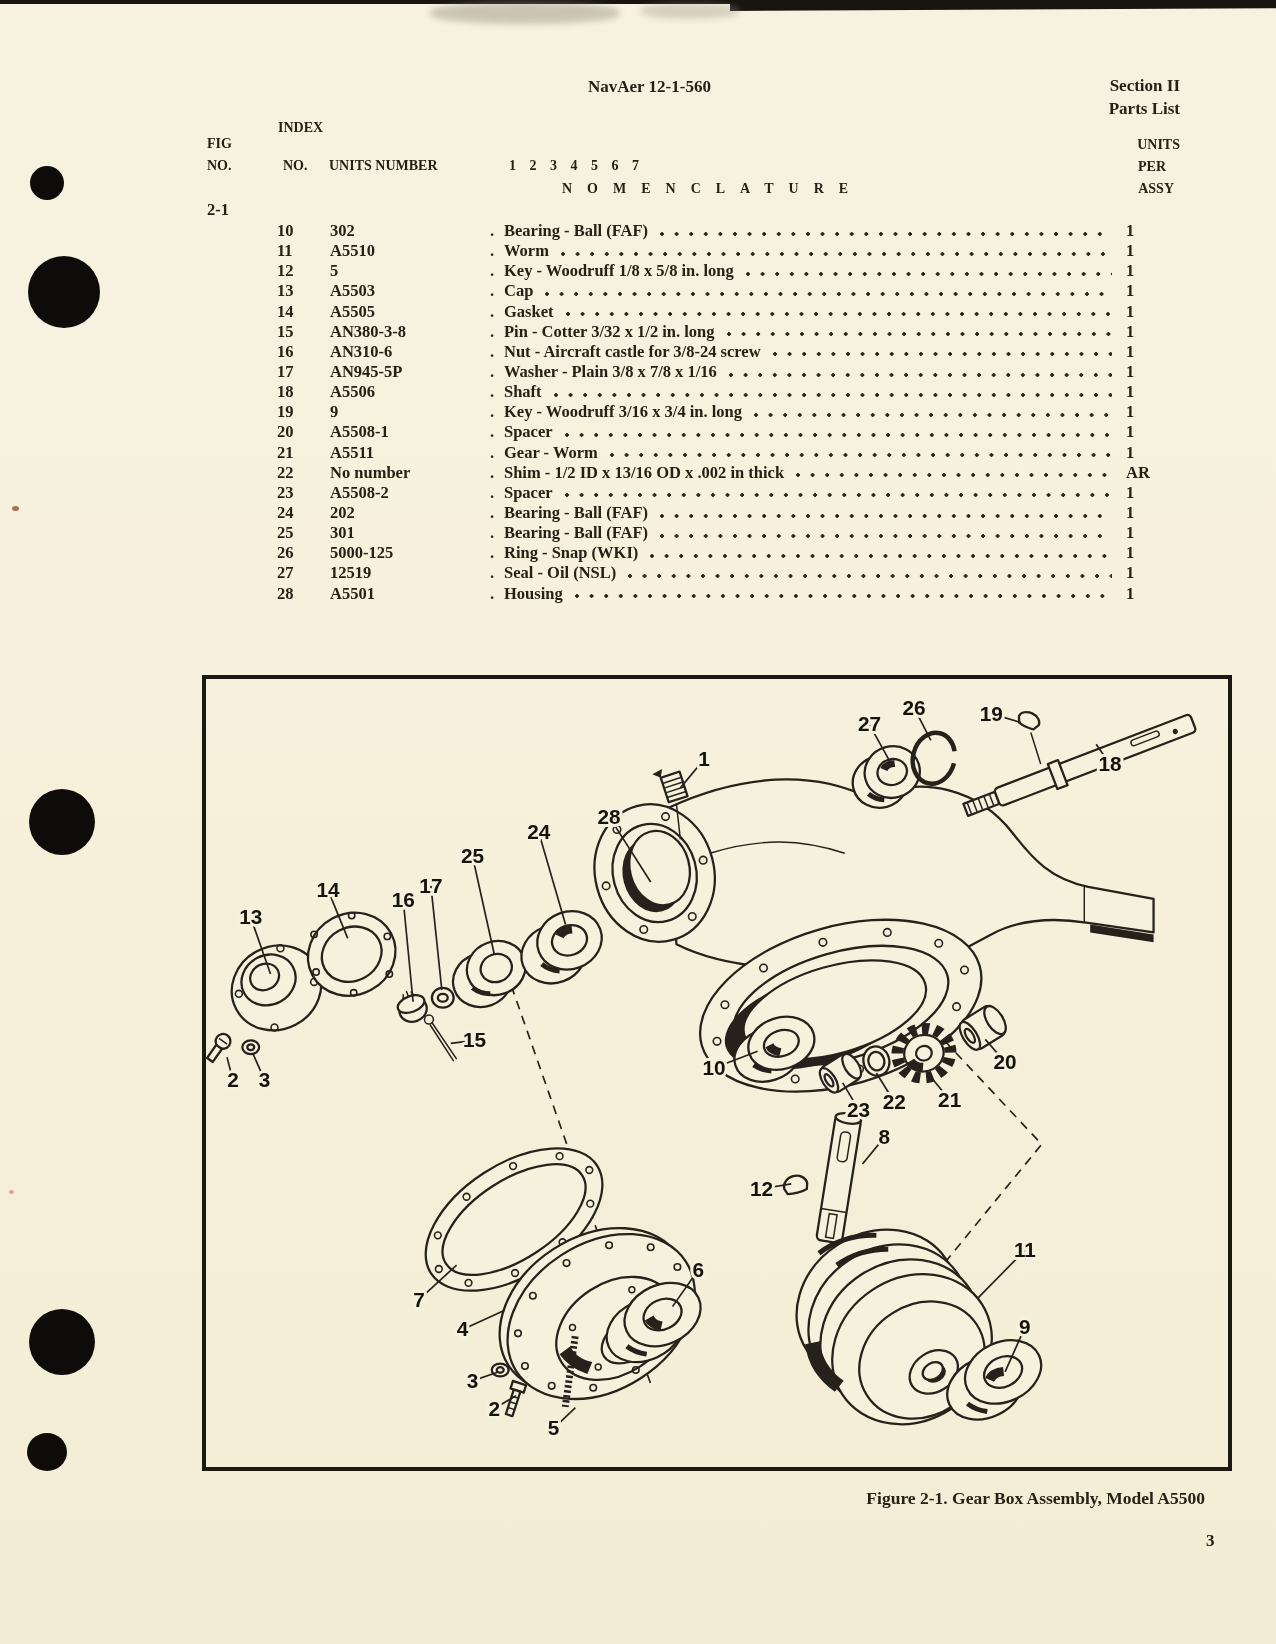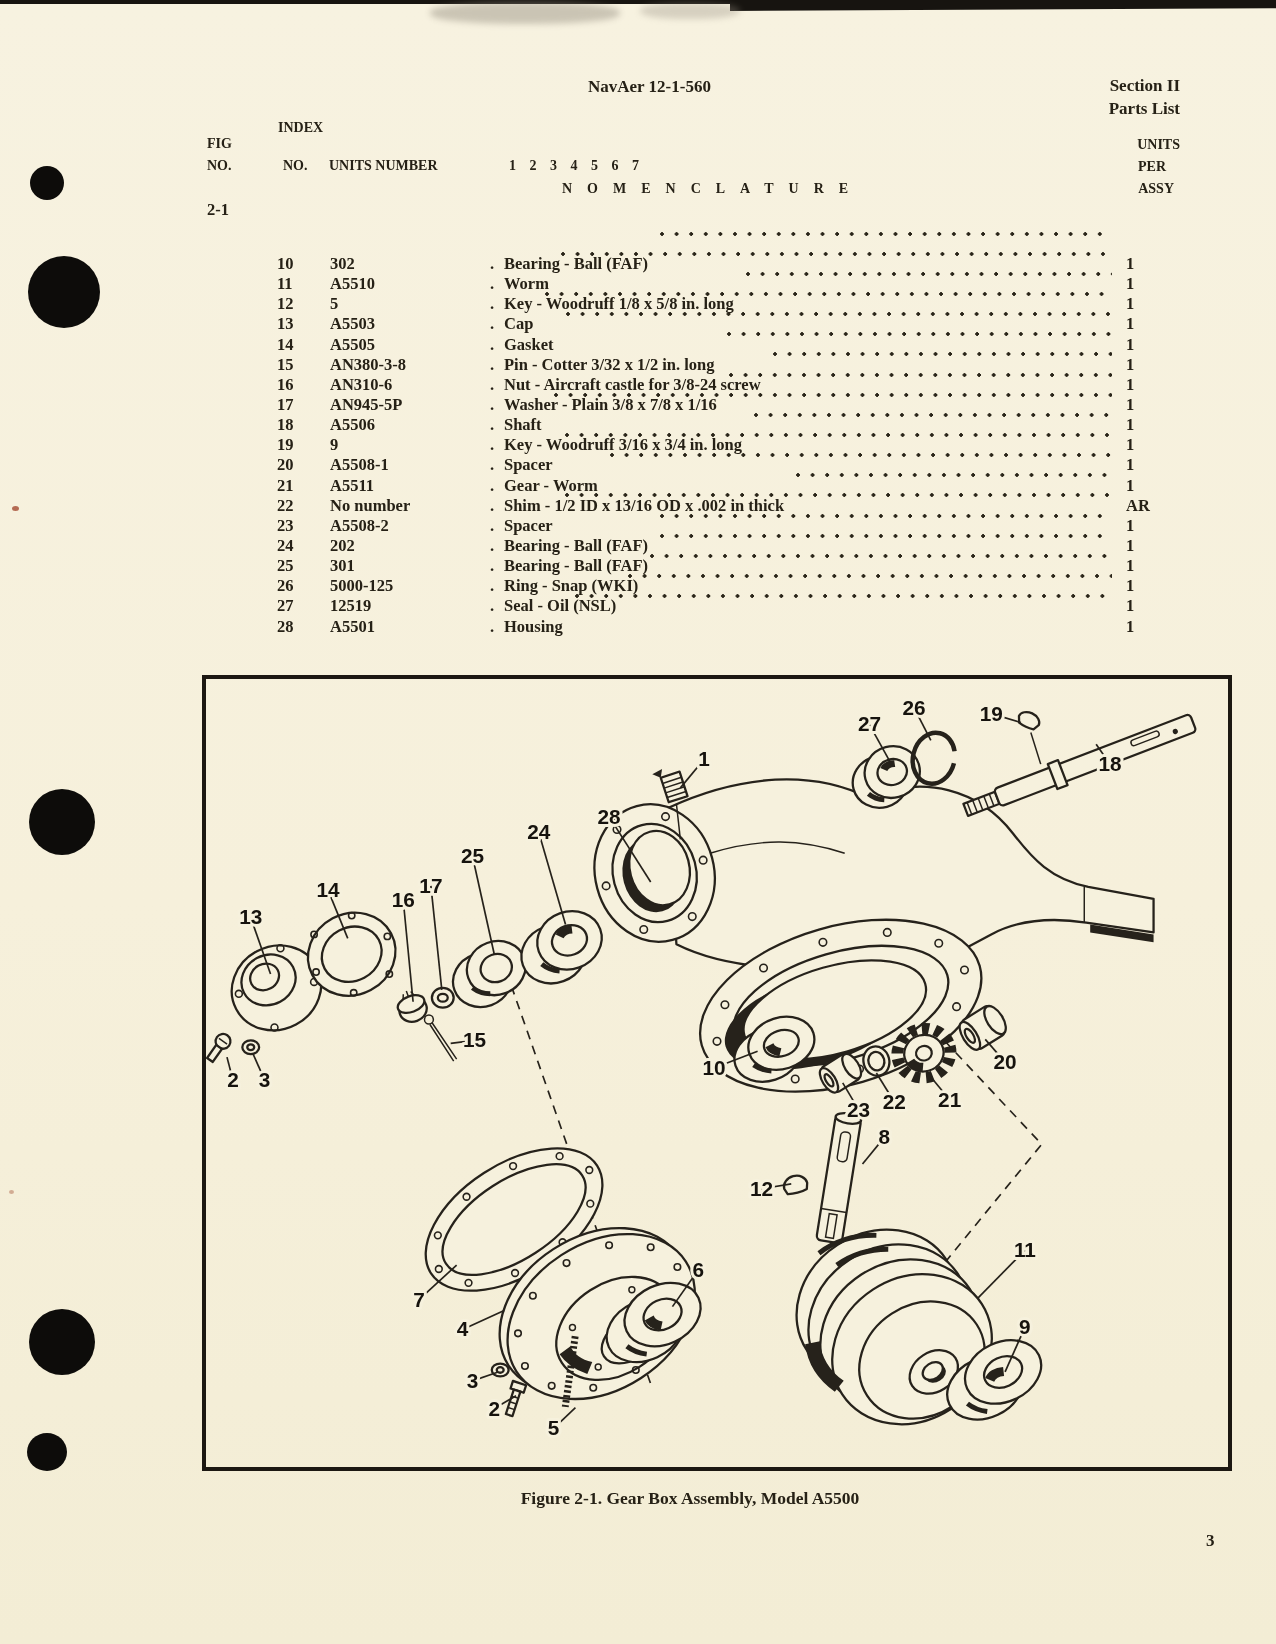--- a/index.html
+++ b/index.html
@@ -33,28 +33,28 @@
   .h-units{right:96px;top:134px;text-align:right;line-height:22px;}
   .h-units .per{padding-right:14px;}
   .h-units .assy{padding-right:6px;}
   .fig-no{left:207px;top:200px;font-size:16.5px;}
   
   .parts-rows{left:277px;top:221px;width:885px;}
   .prow{display:flex;align-items:baseline;height:20.15px;font-size:16.5px;font-weight:700;}
   .c-idx{width:53px;}
   .c-part{width:160px;}
   .c-dot{width:14px;}
-  .c-name{white-space:pre;margin-top:33px;}
+  .c-name{white-space:pre;}
   .leader{flex:1;align-self:center;height:7px;margin:6px 10px 0 12px;
     background-image:radial-gradient(circle at 2px 3px,#2a2519 1.55px,rgba(0,0,0,0) 1.9px);
     background-size:14.6px 7px;background-repeat:repeat-x;}
   .c-units{width:36px;padding-left:4px;}
   
   .figure-box{left:202px;top:675px;width:1030px;height:796px;border:4px solid #1c1812;box-sizing:border-box;}
-  .caption{left:175px;top:1488px;width:1030px;text-align:center;font-size:17.5px;}
+  .caption{left:175px;top:1488px;width:1030px;text-align:right;font-size:17.5px;}
   .page-number{left:1206px;top:1531px;font-size:17px;}
   
   .p{fill:#f6f1dd;stroke:#26221b;stroke-width:2.3;stroke-linejoin:round;}
   .pk{fill:#26221b;stroke:none;}
   .ln{stroke:#26221b;stroke-width:2.3;fill:none;}
   .thin{stroke-width:1.5;}
   .shade{stroke:#26221b;stroke-width:5;fill:none;}
   .dash{stroke:#26221b;stroke-width:1.7;fill:none;stroke-dasharray:9 7;}
   .ring{fill:none;stroke:#26221b;stroke-width:4.5;stroke-dasharray:135 22;}
   .teeth{fill:none;stroke:#26221b;stroke-width:12;stroke-dasharray:7.2 5.9;}

